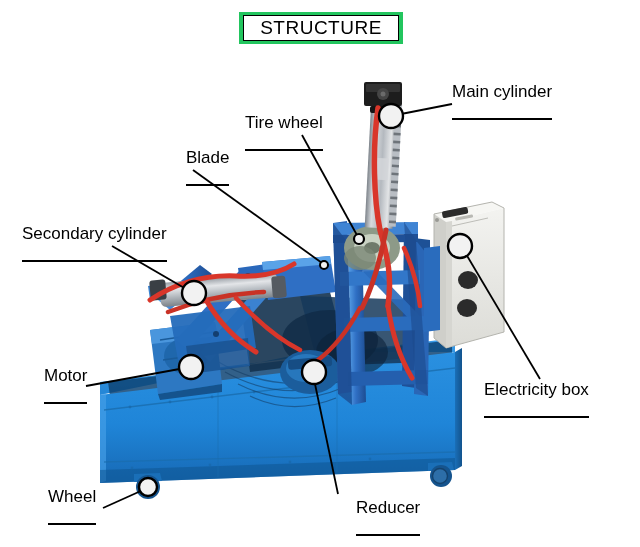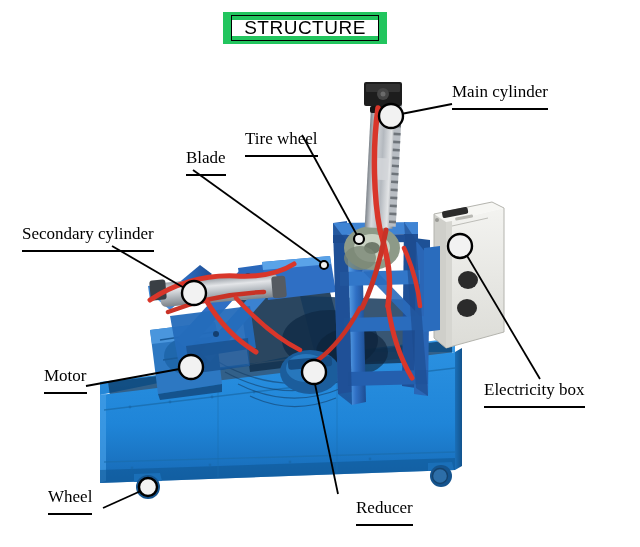--- a/index.html
+++ b/index.html
@@ -12,25 +12,25 @@
     width: 640px;
     height: 547px;
     background: #ffffff;
     overflow: hidden;
     font-family: "Liberation Sans", sans-serif;
   }
 
   
   #title-box {
     position: absolute;
-    left: 223px;
+    left: 239px;
     top: 12px;
     width: 164px;
     height: 32px;
-    border: 8px solid #22c55e;
+    border: 4px solid #22c55e;
     box-sizing: border-box;
     display: flex;
     align-items: center;
     justify-content: center;
     background: #ffffff;
   }
   #title-box .inner {
     border: 1px solid #000000;
     width: 158px;
     height: 26px;
@@ -46,23 +46,23 @@
     font-family: "Liberation Sans", sans-serif;
   }
 
   
   .callout {
     position: absolute;
     font-size: 17px;
     color: #000000;
     white-space: nowrap;
     border-bottom: 2px solid #000000;
-    padding-bottom: 7px;
+    padding-bottom: 17px;
     line-height: 19px;
-    font-family: Liberation Serif, serif;
+    font-family: Liberation Sans, sans-serif;
   }
 
   
   #art {
     position: absolute;
     left: 0;
     top: 0;
     width: 640px;
     height: 547px;
   }
@@ -368,21 +368,21 @@
   </svg>
 
   <div id="title-box">
     <div class="inner">
       <span id="title-text">STRUCTURE</span>
     </div>
   </div>
 
   <div class="callout" style="left:452px; top:82px;">Main cylinder</div>
 
-  <div class="callout" style="left:245px; top:113px;margin-top:16px;">Tire wheel</div>
+  <div class="callout" style="left:245px; top:113px;">Tire wheel</div>
 
   <div class="callout" style="left:186px; top:148px;">Blade</div>
 
   <div class="callout" style="left:22px; top:224px;">Secondary cylinder</div>
 
   <div class="callout" style="left:44px; top:366px;">Motor</div>
 
   <div class="callout" style="left:312px; top:498px;margin-left:44px;">Reducer</div>
 
   <div class="callout" style="left:48px; top:487px;">Wheel</div>

